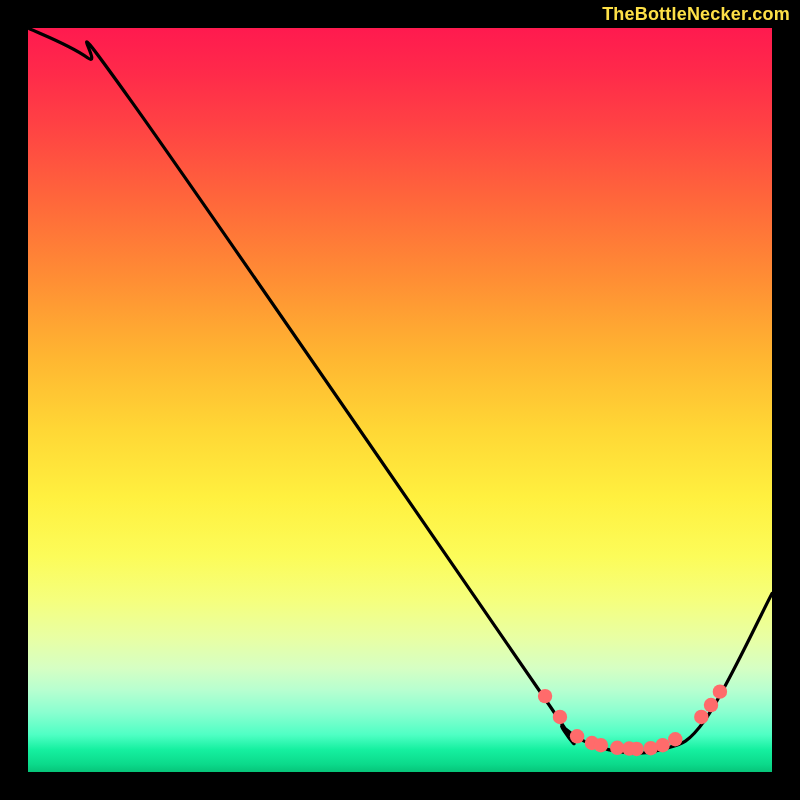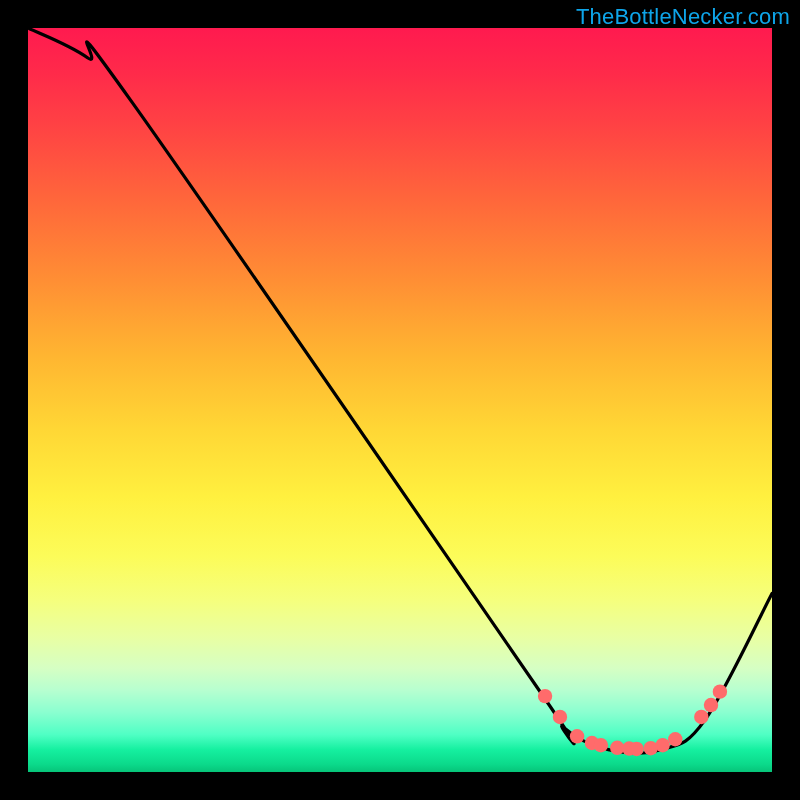--- a/index.html
+++ b/index.html
@@ -47,23 +47,23 @@
       #4fffc4 95%,
       #15f0a0 97%,
       #0bd98a 99%,
       #06c479 100%
     );
   }
   .watermark {
     position: absolute;
     top: 4px;
     right: 10px;
-    color: #0ea5e9;
-    font-size: 22px;
-    font-weight: 400;
+    color: #fde047;
+    font-size: 18px;
+    font-weight: 700;
     user-select: none;
     letter-spacing: 0.2px;
   }
   svg.curve {
     position: absolute;
     inset: 0;
   }
   .curve-path {
     fill: none;
     stroke: #000;

